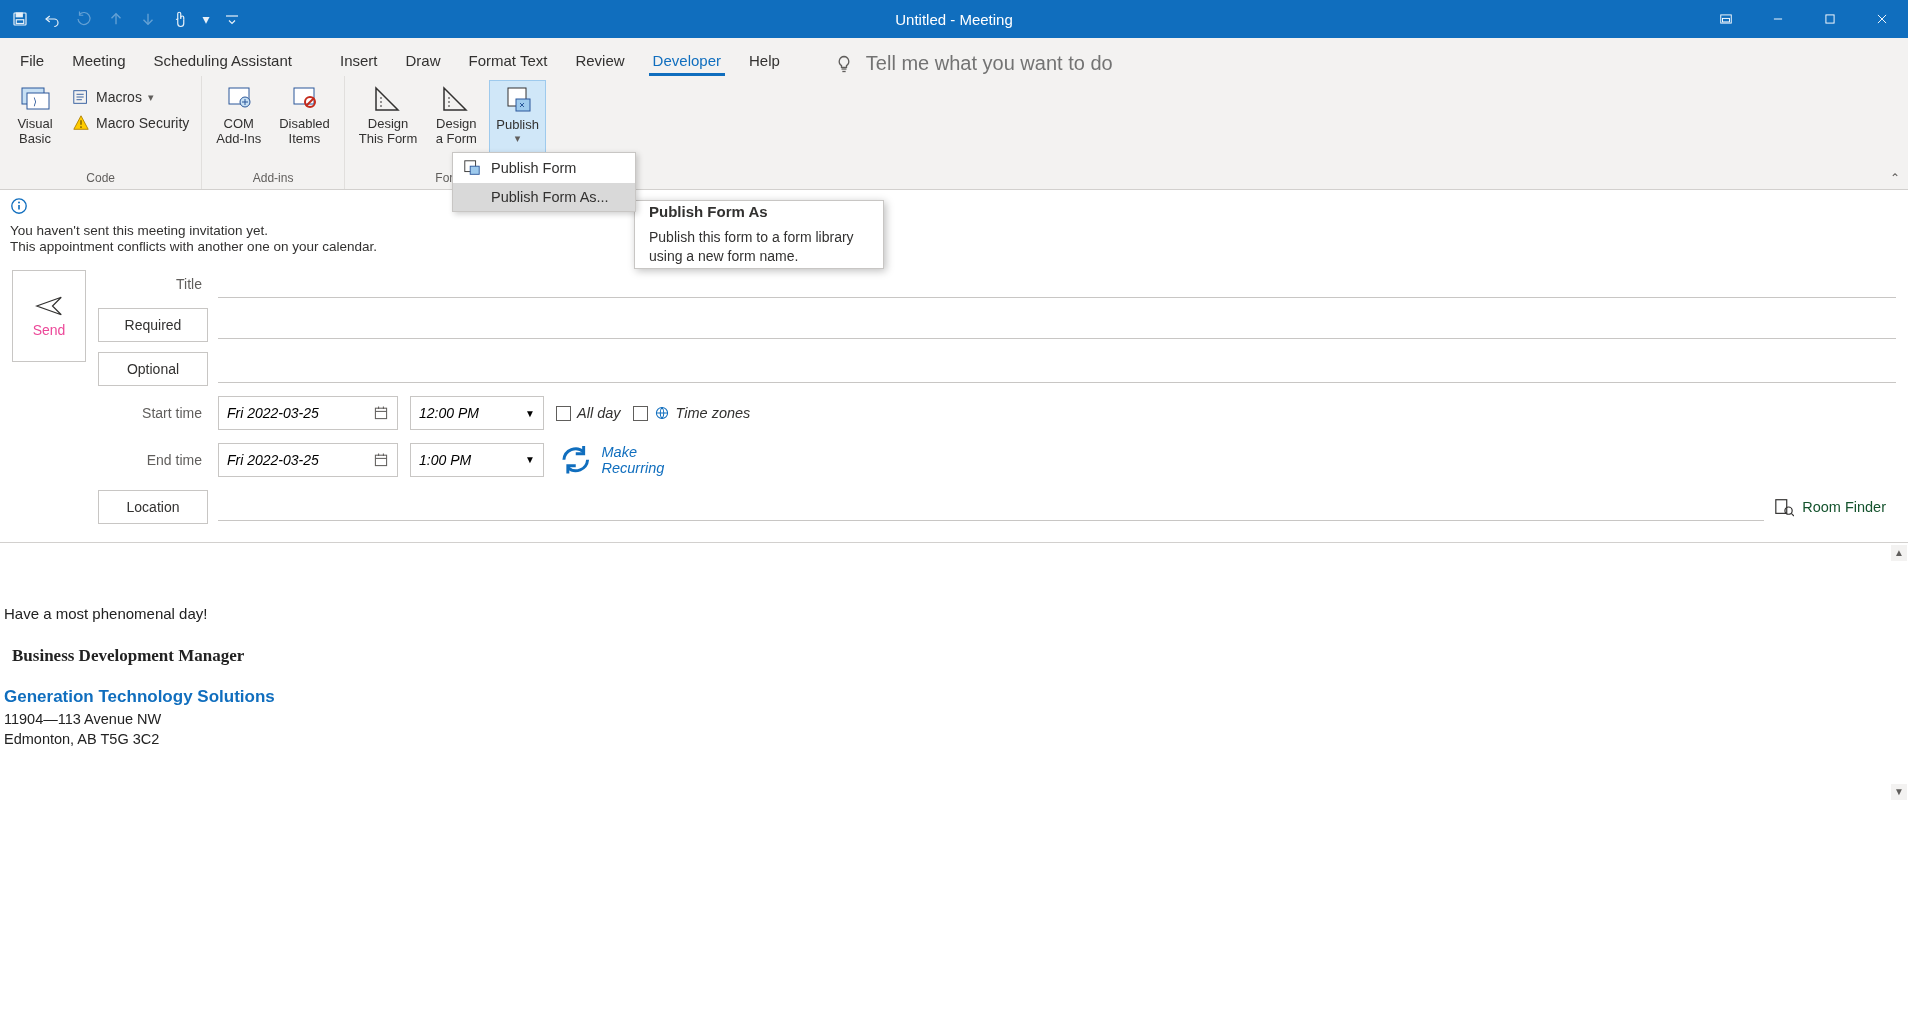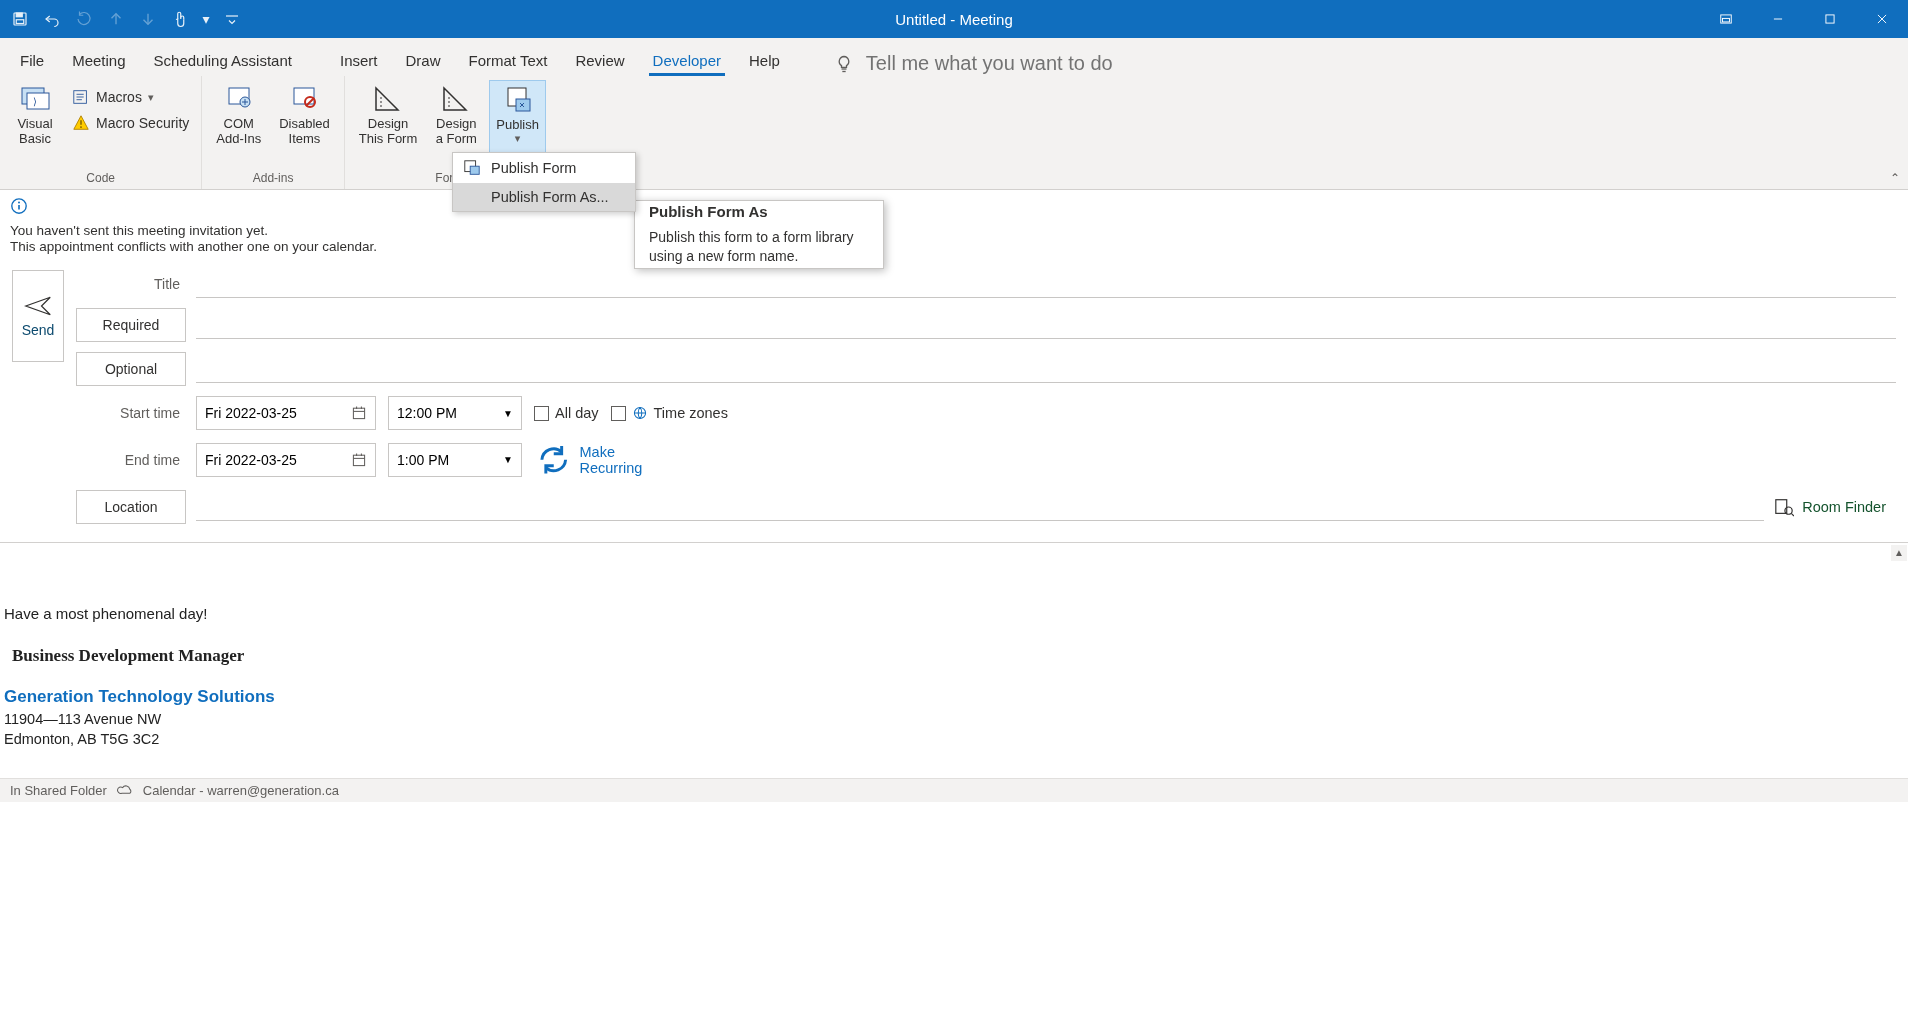--- a/index.html
+++ b/index.html
@@ -49,28 +49,28 @@
   .tooltip .tt-title { font-weight:600; font-size:15px; color:#323130; margin-bottom:8px; }
   .tooltip .tt-body { font-size:14px; color:#323130; line-height:1.35; }
 
   
   .info-banner { background:#fff; padding:6px 10px; display:flex; gap:8px; align-items:flex-start; font-size:13.5px; color:#323130; border-bottom:0;flex-direction:column; }
   .info-banner svg { width:18px; height:18px; flex-shrink:0; margin-top:1px; }
   .info-lines { display:flex; flex-direction:column; gap:1px; }
 
   
   .form-area { display:flex; padding:10px 12px 0 12px; gap:12px; }
-  .send-box { width:52px; height:92px; border:1px solid #c8c6c4; display:flex; flex-direction:column; align-items:center; justify-content:center; gap:4px; font-size:14px; color:#0c4a6e; }
+  .send-box { width:74px; height:92px; border:1px solid #c8c6c4; display:flex; flex-direction:column; align-items:center; justify-content:center; gap:4px; font-size:14px; color:#ec4899; }
   .send-box svg { width:28px; height:24px; }
 
   .fields { flex:1; display:grid; grid-template-columns: 110px 1fr; row-gap:10px; column-gap:10px; align-items:center; }
   .field-label { text-align:right; color:#605e5c; font-size:14px; padding-right:6px; }
   .field-label.btn { border:1px solid #c8c6c4; background:#fff; text-align:center; padding:8px 0; color:#323130; }
   .field-input { border-bottom:1px solid #c8c6c4; height:28px; }
-  .date-row { display:flex; align-items:center; gap:12px; }
+  .date-row { display:flex; align-items:center; gap:12px;font-style:italic; }
   .date-box { display:flex; align-items:center; border:1px solid #c8c6c4; height:34px; padding:0 8px; background:#fff; gap:8px; }
   .date-box.date { width:180px; justify-content:space-between; }
   .date-box.time { width:134px; justify-content:space-between; }
   .date-box svg { width:16px; height:16px; }
   .chk { display:flex; align-items:center; gap:6px; font-size:14.5px; color:#323130; }
   .chk .box { width:15px; height:15px; border:1px solid #605e5c; }
   .link-blue { color:#106ebe; display:flex; align-items:center; gap:6px; font-size:14.5px; }
 
   .location-row { display:flex; align-items:center; gap:10px; }
   .location-row .loc-input { flex:1; border-bottom:1px solid #c8c6c4; height:28px; }
@@ -412,21 +412,14 @@
       <div class="company">Generation Technology Solutions</div>
       <div class="addr">11904—113 Avenue NW</div>
       <div class="addr">Edmonton, AB T5G 3C2</div>
     </div>
     <div class="body-scroll">
       <div class="scroll-btn">▲</div>
       <div class="scroll-btn">▼</div>
     </div>
   </div>
 
-  <div class="status-bar">
-    <span>In Shared Folder</span>
-    <svg viewBox="0 0 20 20" fill="none" stroke="#605e5c" stroke-width="1.3">
-        <path d="M6 14a4 4 0 1 1 1-7 5 5 0 0 1 9 2 3 3 0 0 1 0 5z"></path>
-      </svg>
-    <span>Calendar - warren@generation.ca</span>
-  </div>
 
 </div>
 
 </body></html>

